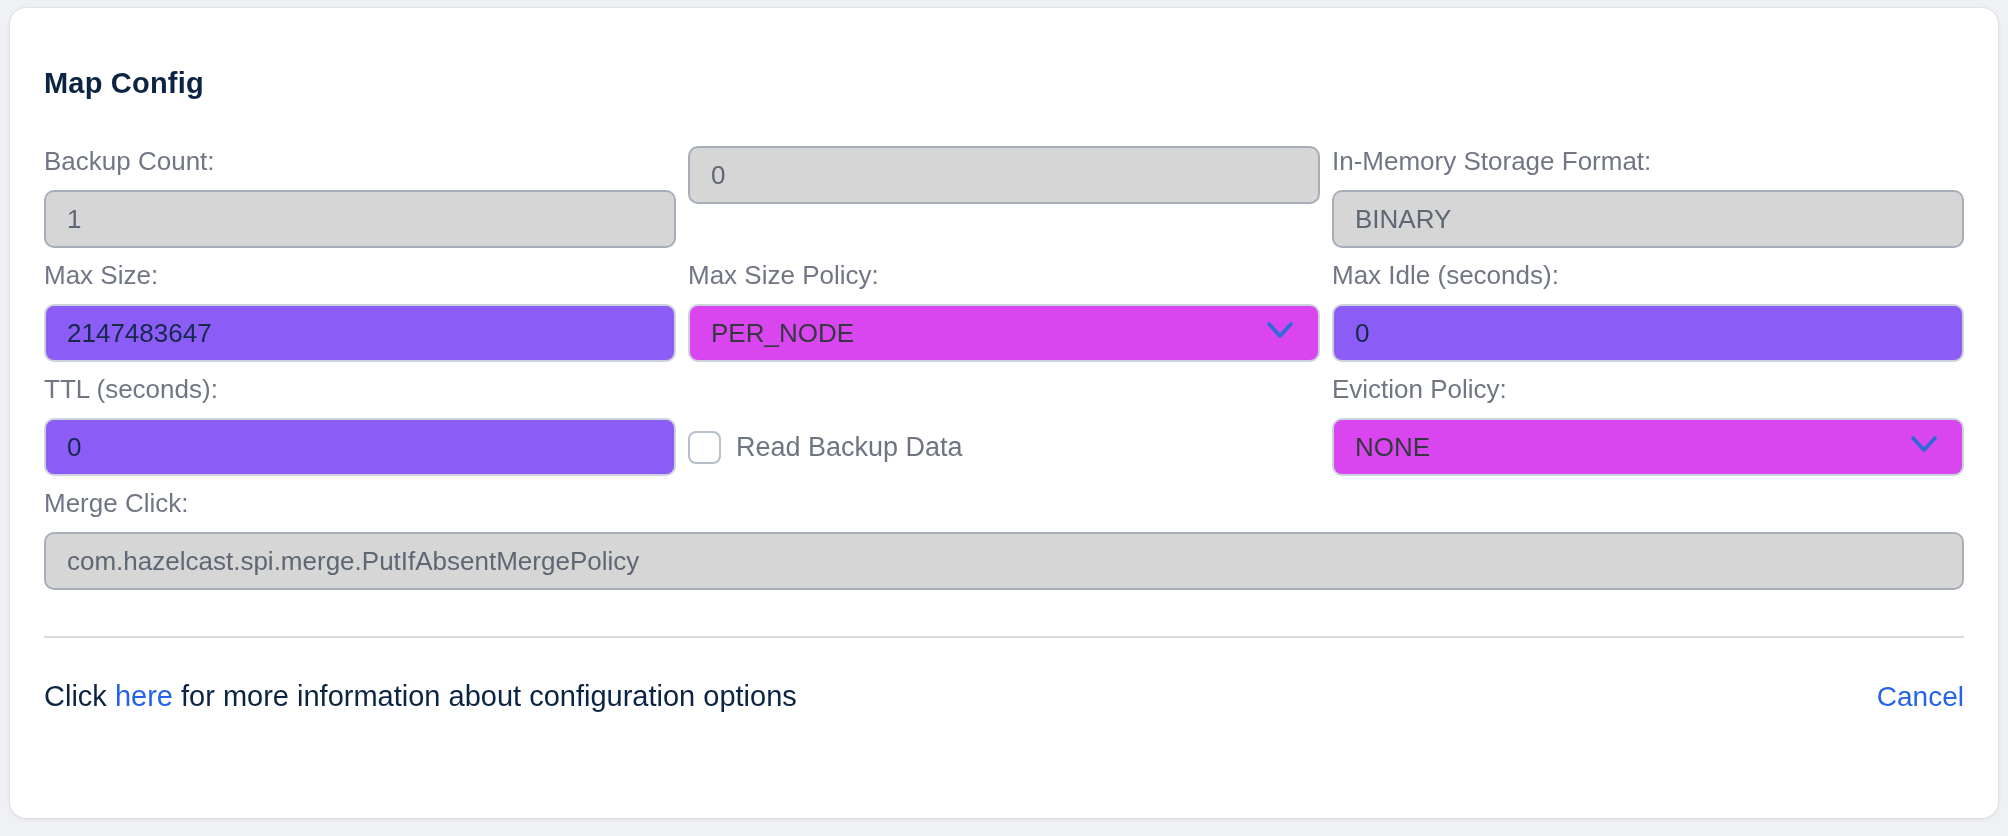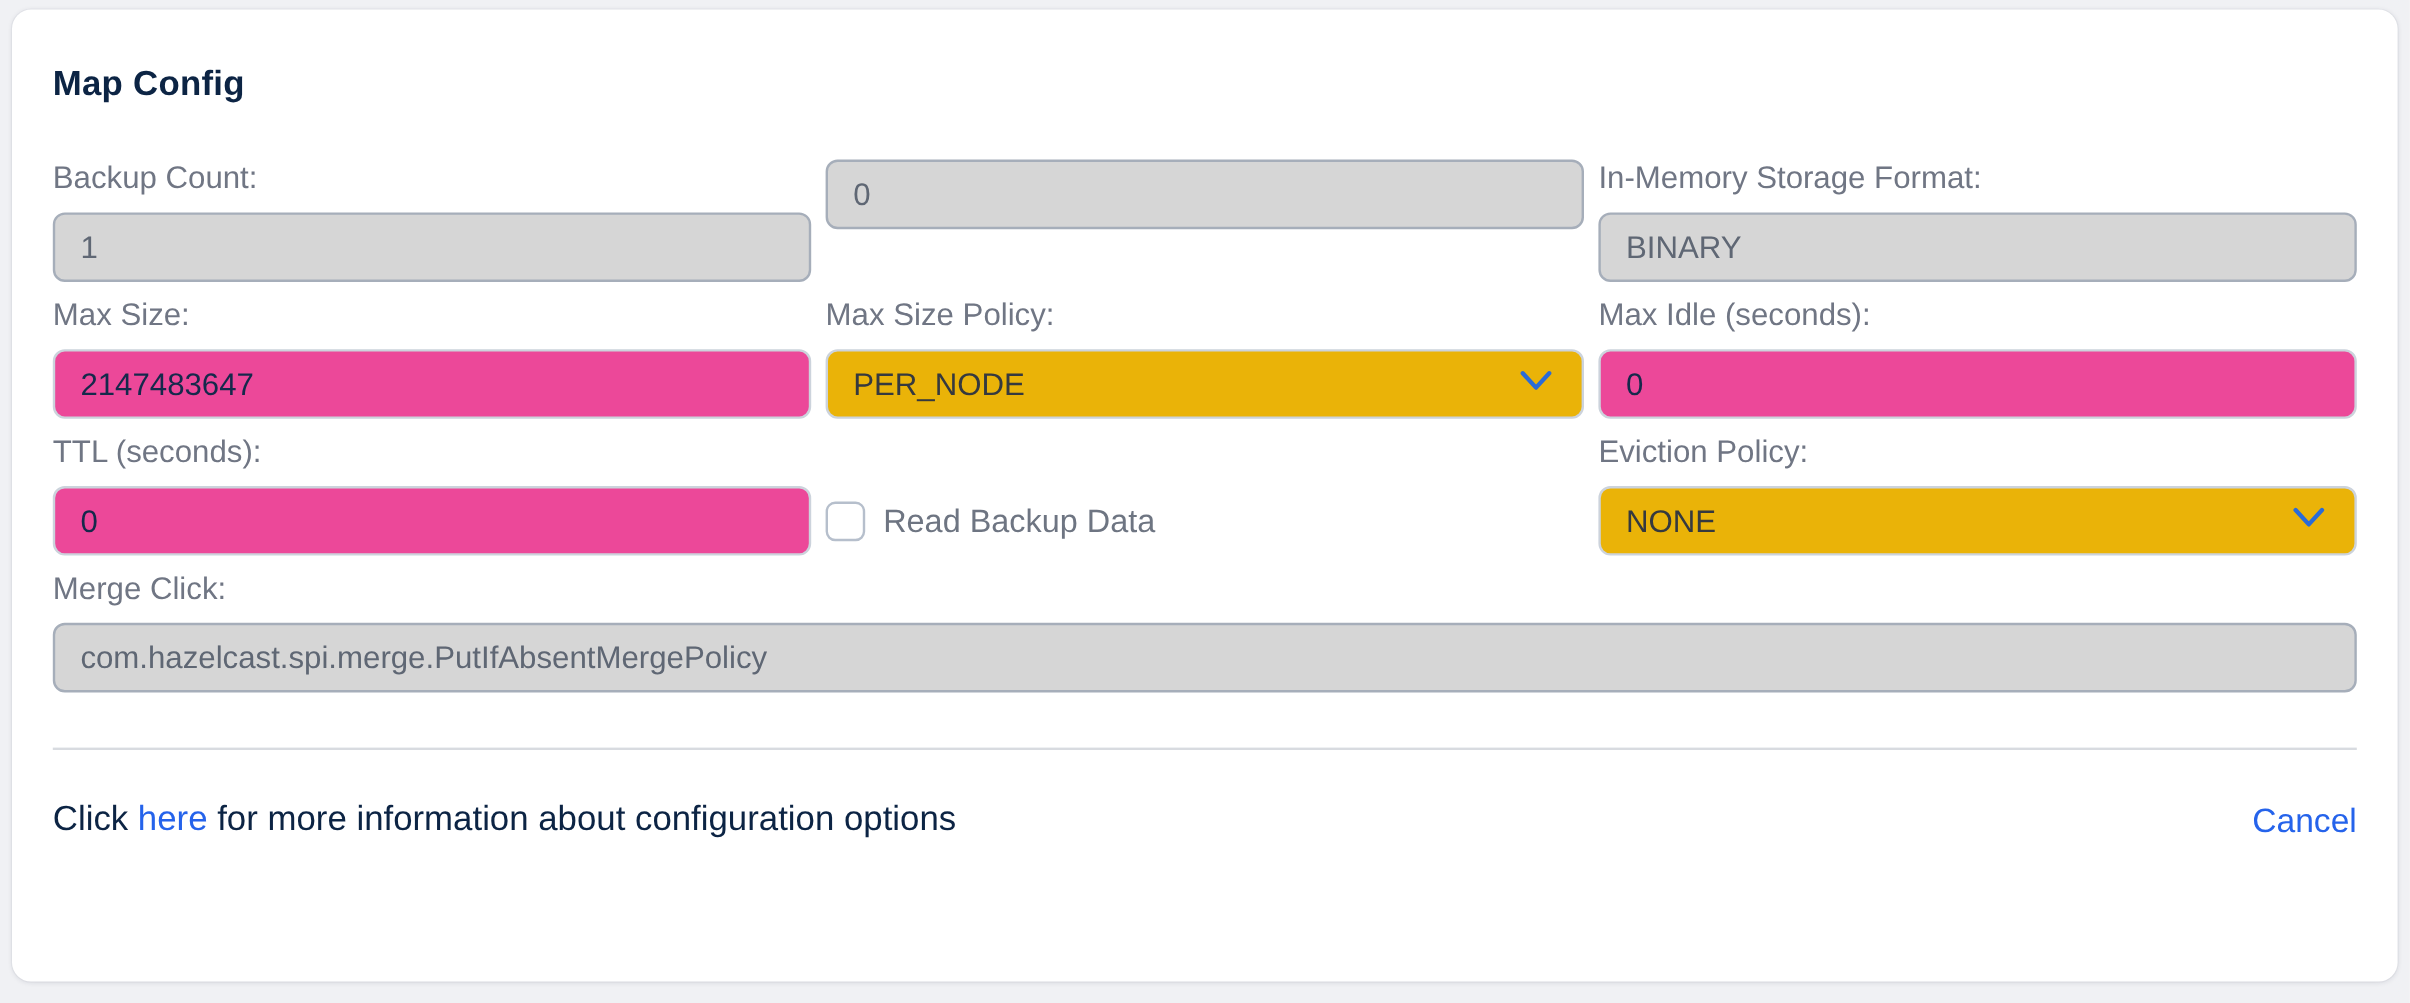--- a/index.html
+++ b/index.html
@@ -9,21 +9,21 @@
     background: #f0f1f4;
     overflow: hidden;
   }
   .card {
     position: absolute;
     left: 10px; top: 8px;
     width: 1988px; height: 810px;
     background: #ffffff;
     border-radius: 16px;
     box-shadow: 0 1px 4px rgba(20,30,60,0.10), 0 0 0 1px rgba(20,30,60,0.03);
-    padding: 0 34px;
+    padding: 13px 34px;
   }
   .card-title {
     margin-top: 46px;
     font-size: 29px;
     font-weight: 700;
     color: #0c2444;
     letter-spacing: 0.2px;
   }
   .form-grid {
     margin-top: 46px;
@@ -45,33 +45,33 @@
   .text-input, .select-box {
     height: 58px;
     width: 100%;
     border-radius: 10px;
     font-family: "Liberation Sans", sans-serif;
     font-size: 26px;
     padding: 0 21px;
     outline: none;
   }
   .text-input {
-    background: #ec4899;
+    background: #8b5cf6;
     border: 2px solid #ccd3dc;
     color: #15294b;
   }
   .text-input:disabled {
     background: #d6d6d6;
     border: 2px solid #a6aeba;
     color: #5f6774;
     -webkit-text-fill-color: #5f6774;
     opacity: 1;
   }
   .select-box {
-    background: #eab308;
+    background: #d946ef;
     border: 2px solid #ccd3dc;
     color: #35393f;
     display: flex;
     align-items: center;
     justify-content: space-between;
     cursor: pointer;
   }
   .select-box .chevron { flex: 0 0 auto; margin-right: 2px; }
   .checkbox-row {
     height: 58px;

